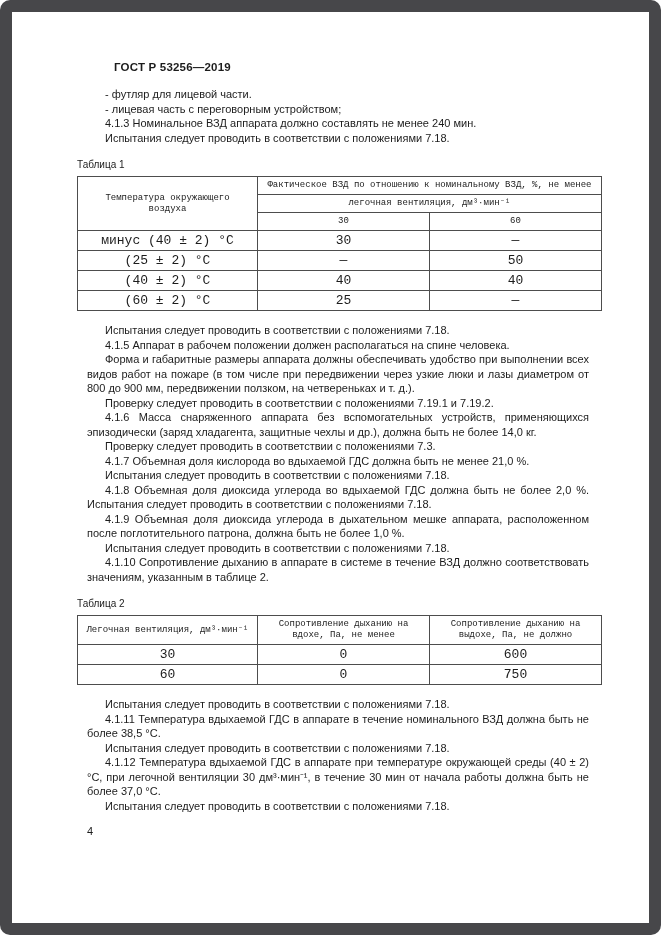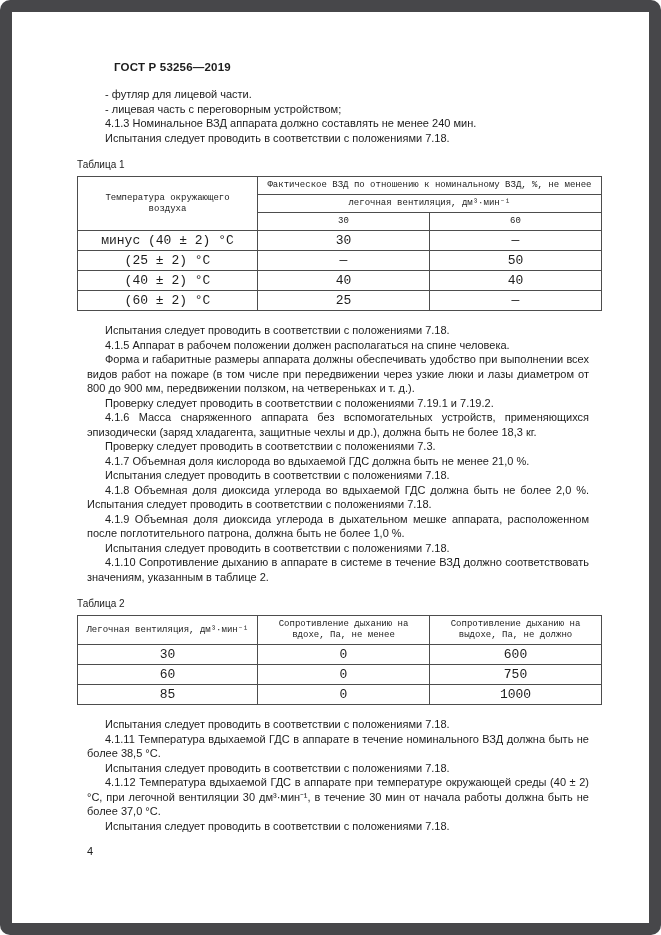--- a/index.html
+++ b/index.html
@@ -112,21 +112,21 @@
         <td class="dc">25</td>
         <td class="dc">—</td>
       </tr>
     </tbody>
       </table>
 
     <p class="p">Испытания следует проводить в соответствии с положениями 7.18.</p>
     <p class="p">4.1.5 Аппарат в рабочем положении должен располагаться на спине человека.</p>
     <p class="p">Форма и габаритные размеры аппарата должны обеспечивать удобство при выполнении всех видов работ на пожаре (в том числе при передвижении через узкие люки и лазы диаметром от 800 до 900 мм, передвижении ползком, на четвереньках и т. д.).</p>
     <p class="p">Проверку следует проводить в соответствии с положениями 7.19.1 и 7.19.2.</p>
-    <p class="p">4.1.6 Масса снаряженного аппарата без вспомогательных устройств, применяющихся эпизодически (заряд хладагента, защитные чехлы и др.), должна быть не более 18,3 кг.</p>
+    <p class="p">4.1.6 Масса снаряженного аппарата без вспомогательных устройств, применяющихся эпизодически (заряд хладагента, защитные чехлы и др.), должна быть не более 14,0 кг.</p>
     <p class="p">Проверку следует проводить в соответствии с положениями 7.3.</p>
     <p class="p">4.1.7 Объемная доля кислорода во вдыхаемой ГДС должна быть не менее 21,0 %.</p>
     <p class="p">Испытания следует проводить в соответствии с положениями 7.18.</p>
     <p class="p">4.1.8 Объемная доля диоксида углерода во вдыхаемой ГДС должна быть не более 2,0 %. Испытания следует проводить в соответствии с положениями 7.18.</p>
     <p class="p">4.1.9 Объемная доля диоксида углерода в дыхательном мешке аппарата, расположенном после поглотительного патрона, должна быть не более 1,0 %.</p>
     <p class="p">Испытания следует проводить в соответствии с положениями 7.18.</p>
     <p class="p">4.1.10 Сопротивление дыханию в аппарате в системе в течение ВЗД должно соответствовать значениям, указанным в таблице 2.</p>
 
     <div class="table-caption">Таблица 2</div>
     <table class="gtable">
@@ -144,25 +144,20 @@
       <tr>
         <td class="dc">30</td>
         <td class="dc">0</td>
         <td class="dc">600</td>
       </tr>
       <tr>
         <td class="dc">60</td>
         <td class="dc">0</td>
         <td class="dc">750</td>
       </tr>
-      <tr>
-        <td class="dc">85</td>
-        <td class="dc">0</td>
-        <td class="dc">1000</td>
-      </tr>
     </tbody>
       </table>
 
     <p class="p">Испытания следует проводить в соответствии с положениями 7.18.</p>
     <p class="p">4.1.11 Температура вдыхаемой ГДС в аппарате в течение номинального ВЗД должна быть не более 38,5 °С.</p>
     <p class="p">Испытания следует проводить в соответствии с положениями 7.18.</p>
     <p class="p">4.1.12 Температура вдыхаемой ГДС в аппарате при температуре окружающей среды (40 ± 2) °С, при легочной вентиляции 30 дм³·мин⁻¹, в течение 30 мин от начала работы должна быть не более 37,0 °С.</p>
     <p class="p">Испытания следует проводить в соответствии с положениями 7.18.</p>
 
     <div class="page-number">4</div>

